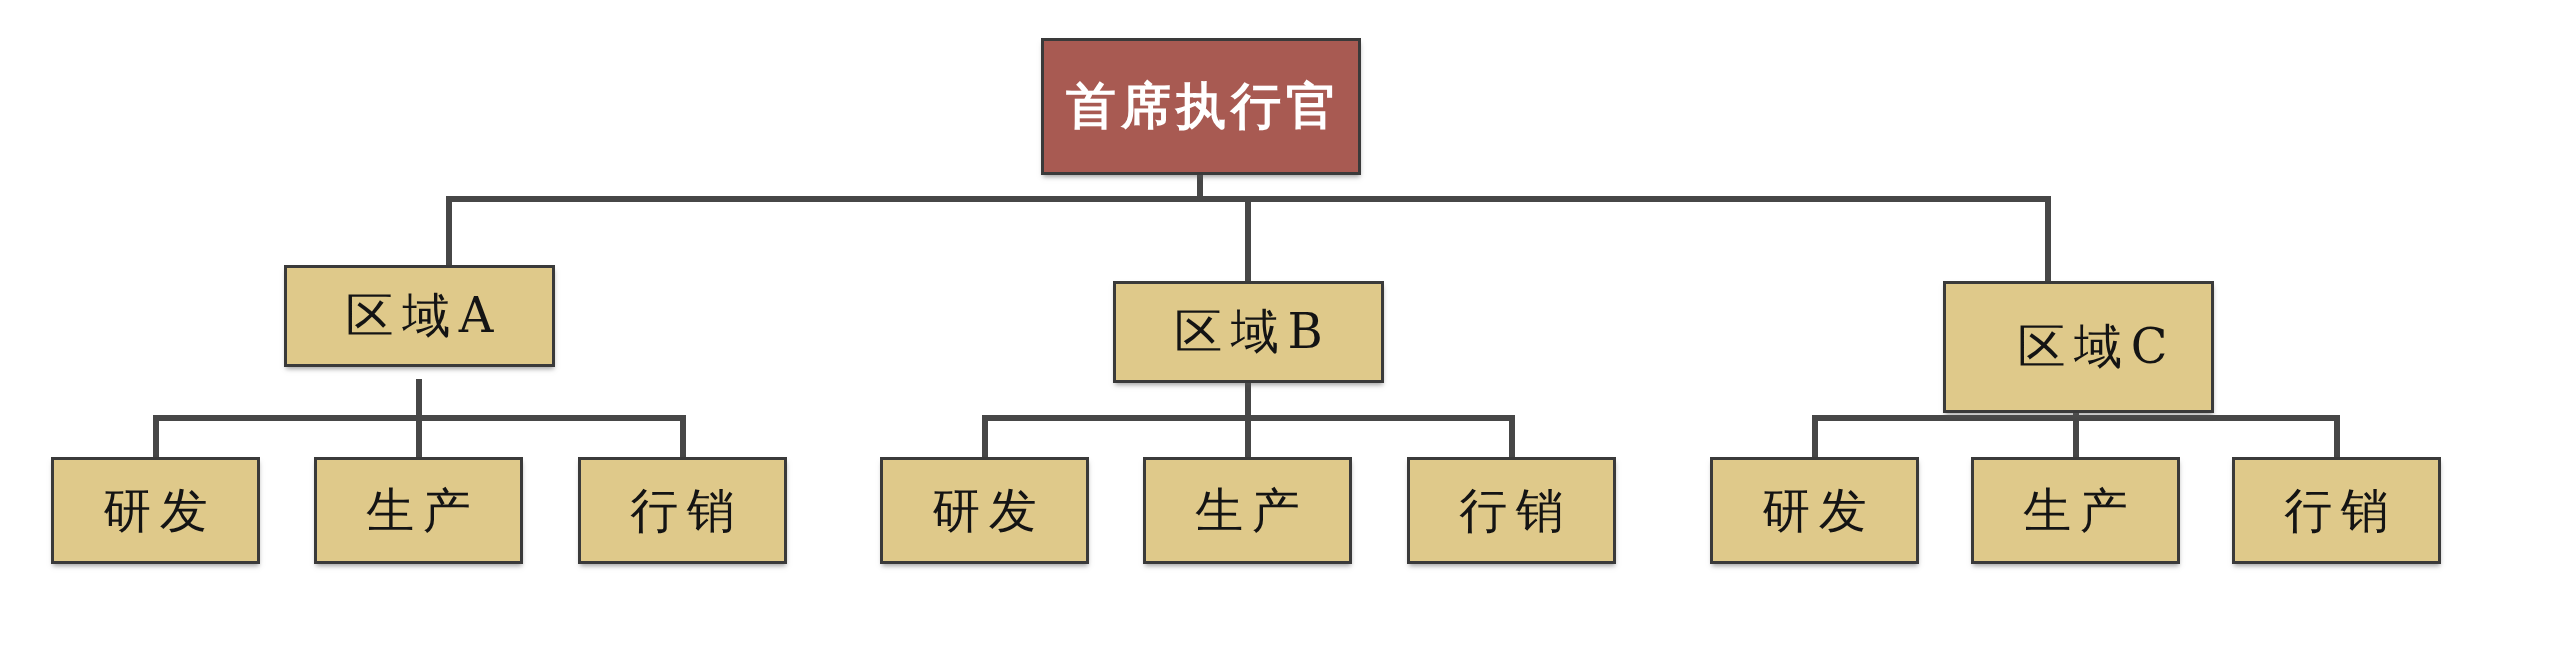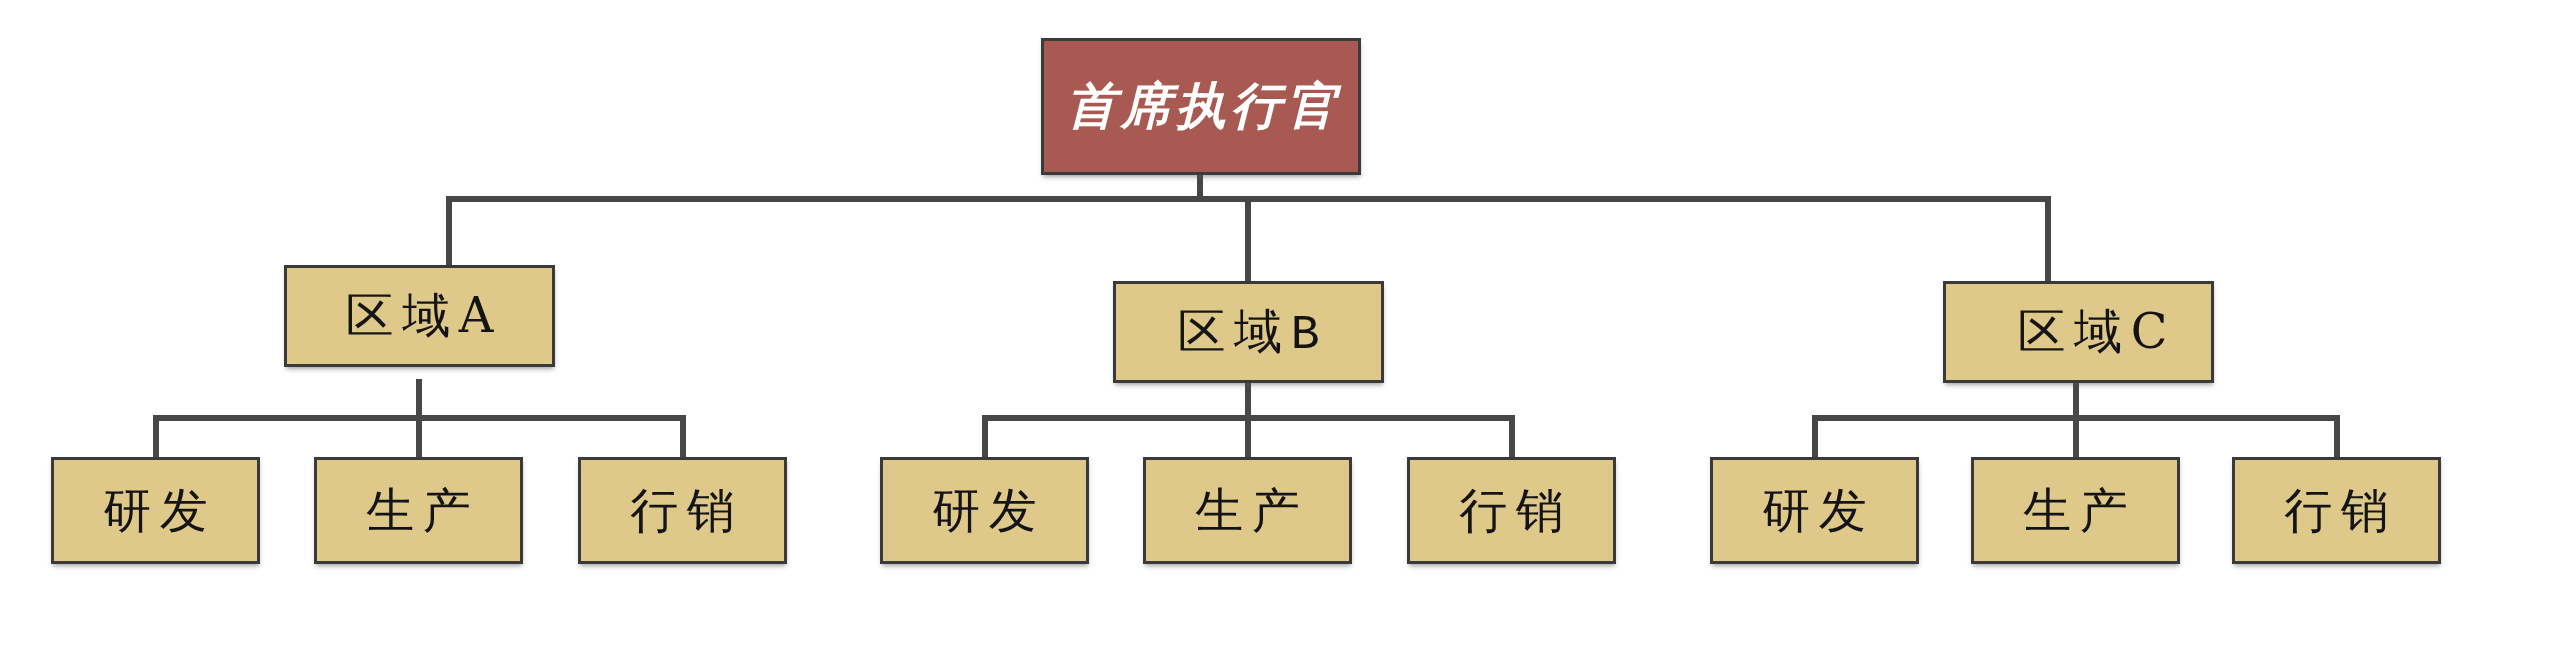--- a/index.html
+++ b/index.html
@@ -33,21 +33,20 @@
     justify-content: center;
     box-shadow: 0 3.8px 4.6px -1.5px rgba(90, 90, 90, 0.55);
   }
   .node-root {
     background: var(--root-fill, #a85a52);
     color: var(--root-text, #ffffff);
     font-size: 50px;
     font-weight: bold;
     letter-spacing: 0.10em;
     text-indent: 0.10em;
-    font-style: italic;
   }
   .node-branch, .node-leaf {
     background: var(--node-fill, #dfc98a);
     color: var(--node-text, #141414);
     font-size: 48px;
     font-weight: normal;
     letter-spacing: 0.18em;
     text-indent: 0.18em;
   }
   .label { white-space: nowrap; }
@@ -81,24 +80,24 @@
   <div class="line v-line" style="left:2073px; top:415px; height:46px;"></div>
   <div class="line v-line" style="left:2334px; top:415px; height:46px;"></div>
 
   <div class="node node-root" style="left:1041px; top:38px; width:320px; height:137px;">
     <span class="label">首席执行官</span>
   </div>
 
   <div class="node node-branch" style="left:284px; top:265px; width:271px; height:102px;">
     <span class="label">区域A</span>
   </div>
-  <div class="node node-branch" style="left:1113px; top:281px; width:271px; height:102px;font-family:Liberation Mono, monospace;">
+  <div class="node node-branch" style="left:1113px; top:281px; width:271px; height:102px;">
     <span class="label">区域B</span>
   </div>
-  <div class="node node-branch" style="left:1943px; top:281px; width:271px; height:102px;padding-left:28px;">
+  <div class="node node-branch" style="left:1943px; top:281px; width:271px; height:132px;padding-left:28px;">
     <span class="label">区域C</span>
   </div>
 
   <div class="node node-leaf" style="left:51px; top:457px; width:209px; height:107px;">
     <span class="label">研发</span>
   </div>
   <div class="node node-leaf" style="left:314px; top:457px; width:209px; height:107px;">
     <span class="label">生产</span>
   </div>
   <div class="node node-leaf" style="left:578px; top:457px; width:209px; height:107px;">

